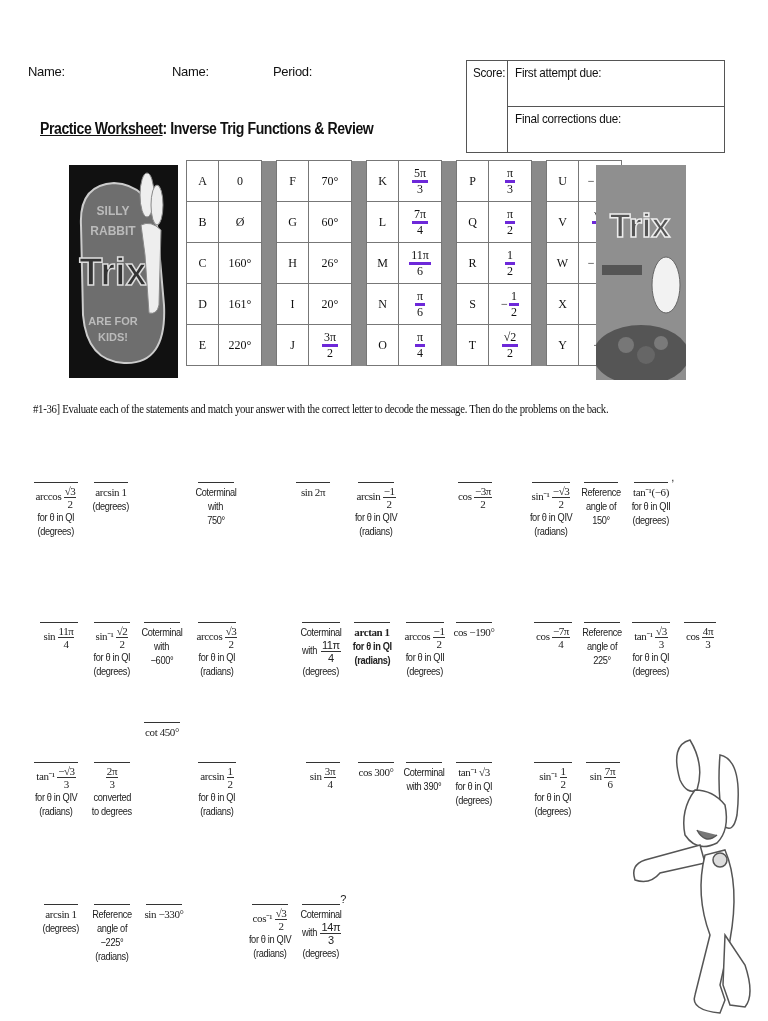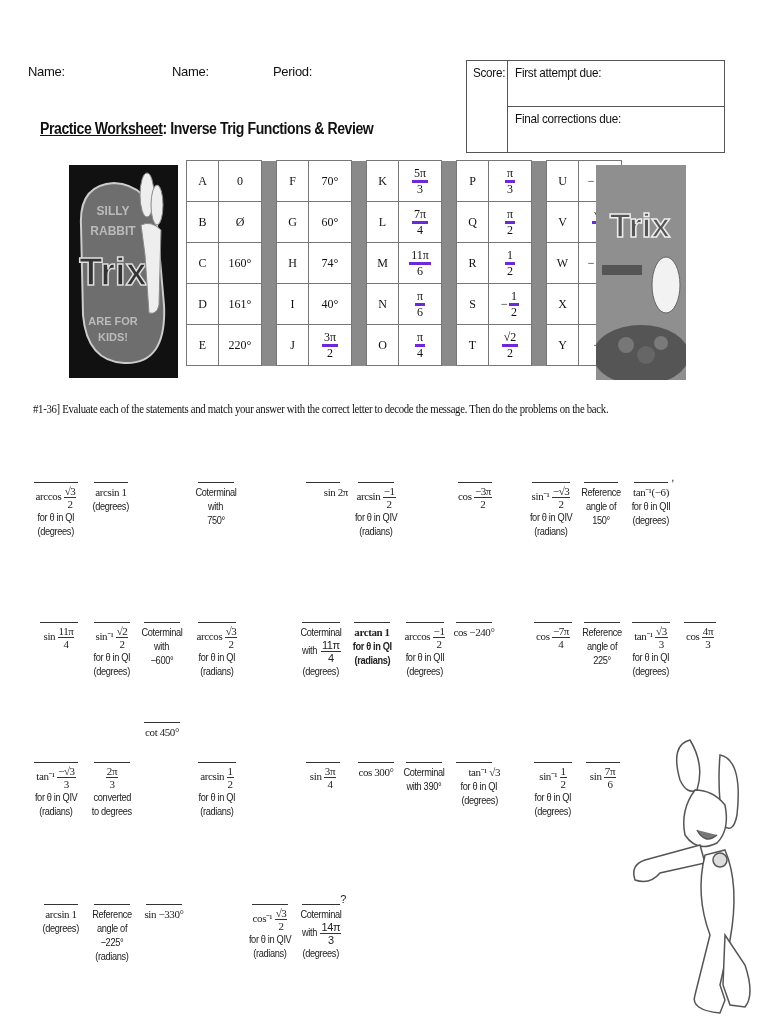--- a/index.html
+++ b/index.html
@@ -116,21 +116,21 @@
         <td class="val"><span class="frac">
             <span class="num">√3</span>
             <span class="den">2</span>
           </span></td>
       </tr>
       <tr>
         <td class="let">C</td>
         <td class="val"><span>160°</span></td>
         <td class="gap"></td>
         <td class="let">H</td>
-        <td class="val"><span>74°</span></td>
+        <td class="val"><span>26°</span></td>
         <td class="gap"></td>
         <td class="let">M</td>
         <td class="val"><span class="frac">
             <span class="num">11π</span>
             <span class="den">6</span>
           </span></td>
         <td class="gap"></td>
         <td class="let">R</td>
         <td class="val"><span class="frac">
             <span class="num">1</span>
@@ -141,21 +141,21 @@
         <td class="val"><span class="neg">−</span><span class="frac">
             <span class="num">√3</span>
             <span class="den">2</span>
           </span></td>
       </tr>
       <tr>
         <td class="let">D</td>
         <td class="val"><span>161°</span></td>
         <td class="gap"></td>
         <td class="let">I</td>
-        <td class="val"><span>40°</span></td>
+        <td class="val"><span>20°</span></td>
         <td class="gap"></td>
         <td class="let">N</td>
         <td class="val"><span class="frac">
             <span class="num">π</span>
             <span class="den">6</span>
           </span></td>
         <td class="gap"></td>
         <td class="let">S</td>
         <td class="val"><span class="neg">−</span><span class="frac">
             <span class="num">1</span>
@@ -222,21 +222,21 @@
       <span class="blank" style="width:34px"></span>
       <span class="line expr">arcsin 1</span>
       <span class="line"><span class="note">(degrees)</span></span>
     </div>
     <div class="prob" style="left: 190px; top: 482px; width: 52px;">
       <span class="blank" style="width:36px"></span>
       <span class="line note">Coterminal</span>
       <span class="line"><span class="note">with</span></span>
       <span class="line"><span class="note">750°</span></span>
     </div>
-    <div class="prob" style="left: 298px; top: 482px; width: 50px; text-align: right;">
+    <div class="prob" style="left: 288px; top: 482px; width: 50px;">
       <span class="blank" style="width:34px"></span>
       <span class="line expr">sin 2π</span>
     </div>
     <div class="prob" style="left: 350px; top: 482px; width: 52px;">
       <span class="blank" style="width:36px"></span>
       <span class="line expr"><span>arcsin</span> <span class="mf">
           <span class="n">−1</span>
           <span>2</span>
         </span></span>
       <span class="line"><span class="note">for θ in QIV</span></span>
@@ -323,21 +323,21 @@
       <span class="blank" style="width:38px"></span>
       <span class="line expr"><span>arccos</span> <span class="mf">
           <span class="n">−1</span>
           <span>2</span>
         </span></span>
       <span class="line"><span class="note">for θ in QII</span></span>
       <span class="line"><span class="note">(degrees)</span></span>
     </div>
     <div class="prob" style="left: 448px; top: 622px; width: 52px;">
       <span class="blank" style="width:36px"></span>
-      <span class="line expr">cos −240°</span>
+      <span class="line expr">cos −190°</span>
     </div>
     <div class="prob" style="left: 526px; top: 622px; width: 54px;">
       <span class="blank" style="width:38px"></span>
       <span class="line expr"><span>cos</span> <span class="mf">
           <span class="n">−7π</span>
           <span>4</span>
         </span></span>
     </div>
     <div class="prob" style="left: 576px; top: 622px; width: 52px;">
       <span class="blank" style="width:36px"></span>
@@ -401,21 +401,21 @@
     </div>
     <div class="prob" style="left: 350px; top: 762px; width: 52px;">
       <span class="blank" style="width:36px"></span>
       <span class="line expr">cos 300°</span>
     </div>
     <div class="prob" style="left: 398px; top: 762px; width: 52px;">
       <span class="blank" style="width:36px"></span>
       <span class="line note">Coterminal</span>
       <span class="line"><span class="note">with 390°</span></span>
     </div>
-    <div class="prob" style="left: 448px; top: 762px; width: 52px; text-align: right;">
+    <div class="prob" style="left: 448px; top: 762px; width: 52px;">
       <span class="blank" style="width:36px"></span>
       <span class="line expr">tan⁻¹ √3</span>
       <span class="line"><span class="note">for θ in QI</span></span>
       <span class="line"><span class="note">(degrees)</span></span>
     </div>
     <div class="prob" style="left: 526px; top: 762px; width: 54px;">
       <span class="blank" style="width:38px"></span>
       <span class="line expr"><span>sin⁻¹</span> <span class="mf">
           <span class="n">1</span>
           <span>2</span>

